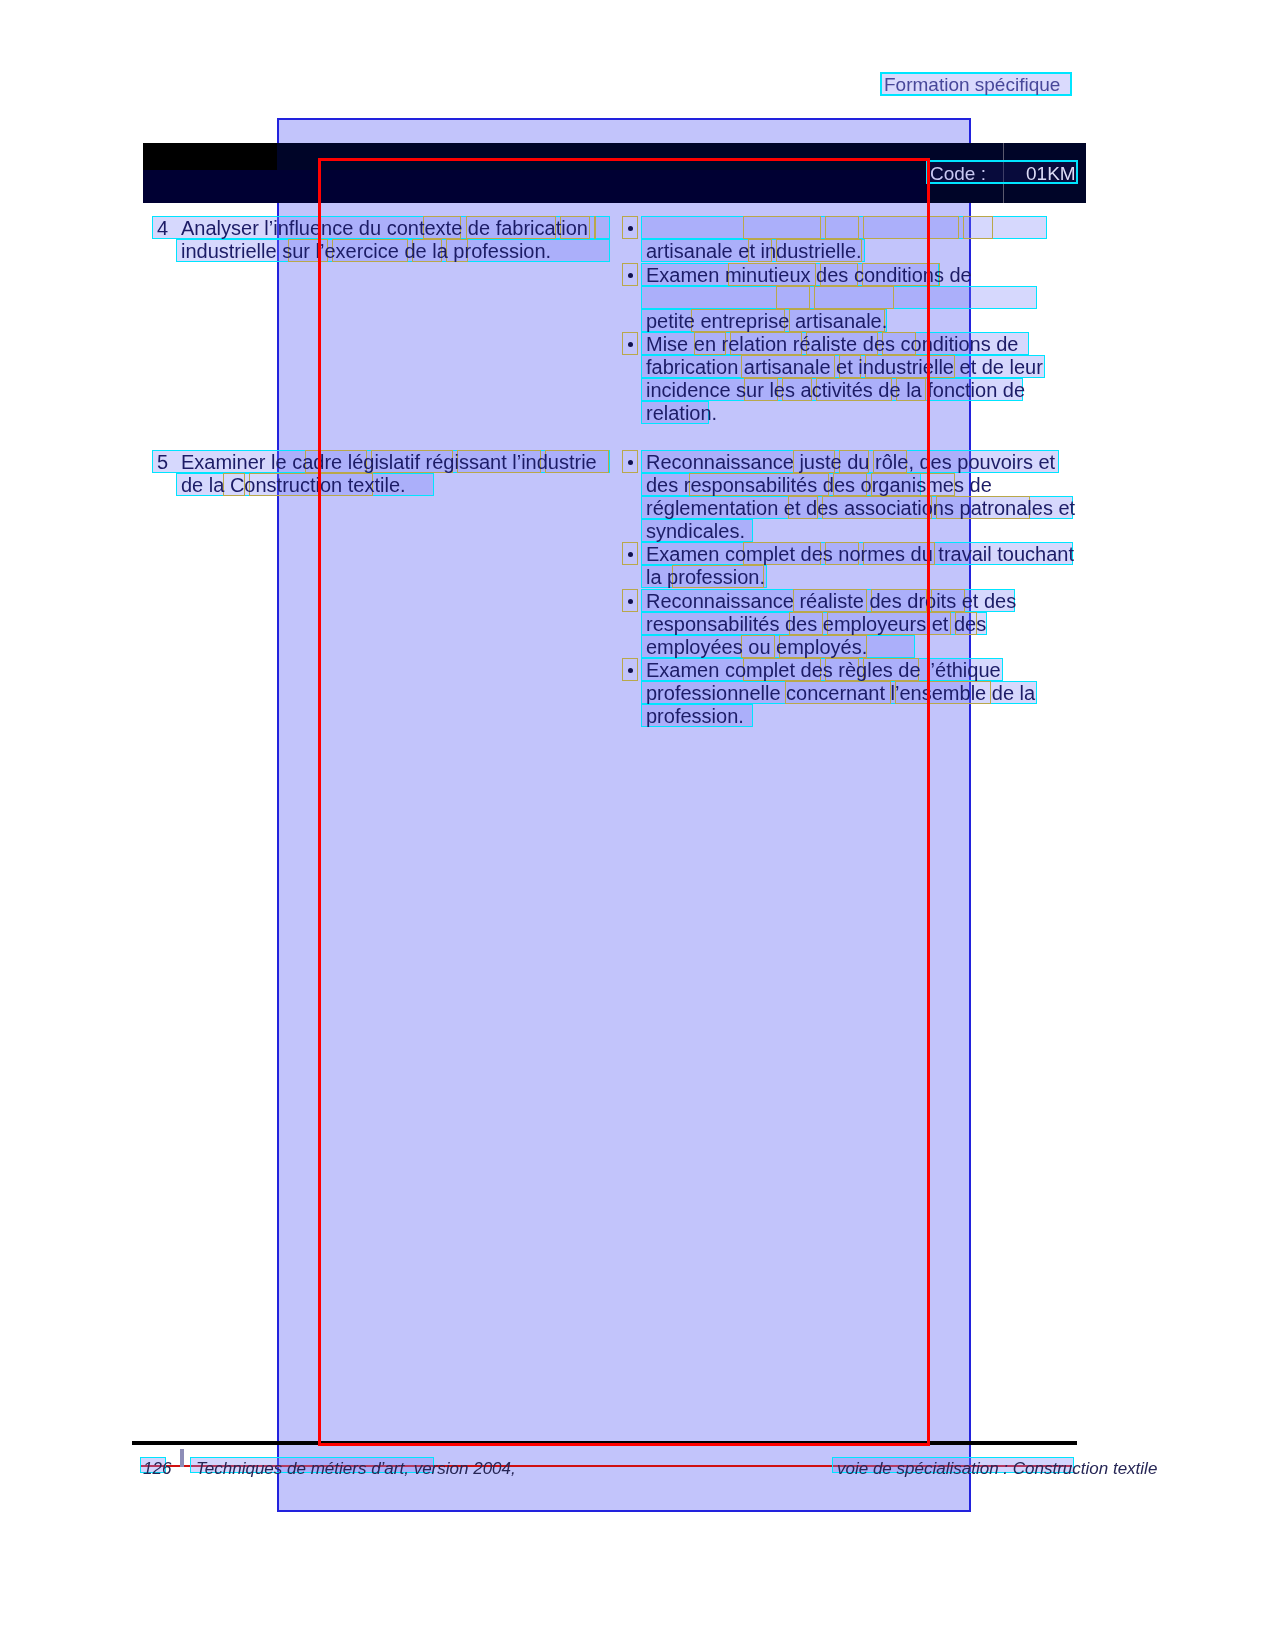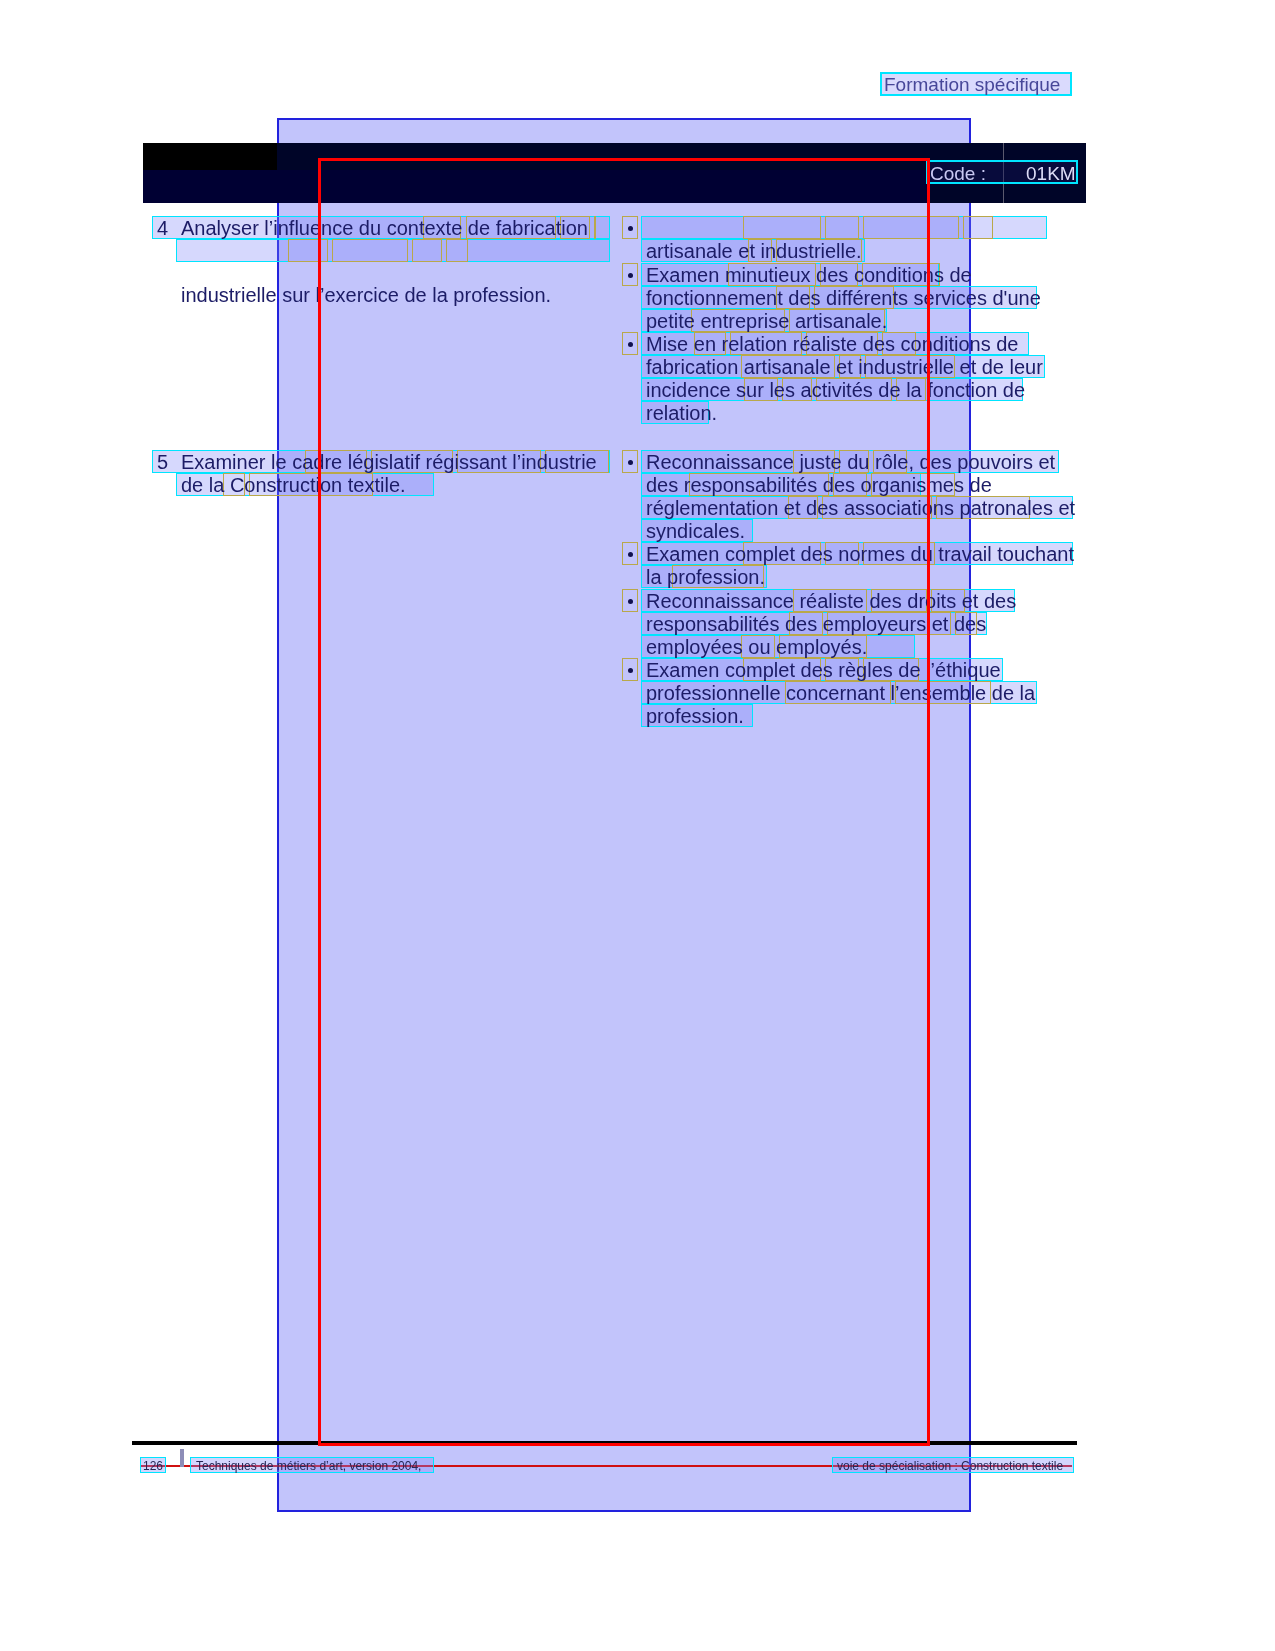--- a/index.html
+++ b/index.html
@@ -110,21 +110,21 @@
   }
 
   
   .footer-rule{
     position:absolute;left:132px;top:1441px;width:945px;height:4px;background:#000;z-index:26;
   }
   .footer-line{
     position:absolute;left:140px;top:1465px;width:932px;height:2px;background:#d01010;z-index:27;
   }
   .footer-txt{
-    position:absolute;font-size:12px;color:#262655;white-space:nowrap;z-index:30;
+    position:absolute;font-size:17px;color:#262655;white-space:nowrap;z-index:30;font-style:italic;
   }
   .footer-box{
     position:absolute;border:1px solid #00e5ff;box-sizing:border-box;z-index:28;
     background:rgba(130,135,250,0.35);
   }
   .footer-tick{
     position:absolute;left:180px;top:1449px;width:4px;height:18px;background:#8d8db8;z-index:29;
   }
 </style>
 </head>
@@ -147,21 +147,21 @@
 
   <div class="lbox" style="left:152px;top:216px;width:458px;height:23px;"></div>
   <div class="txt" style="left:157px;top:217px;">4</div>
   <div class="txt" style="left:181px;top:217px;">Analyser l’influence du contexte de fabrication</div>
   <div class="wbox" style="left:423px;top:216px;width:38px;height:23px;"></div>
   <div class="wbox" style="left:466px;top:216px;width:90px;height:23px;"></div>
   <div class="wbox" style="left:560px;top:216px;width:30px;height:23px;"></div>
   <div class="wbox" style="left:594px;top:216px;width:0px;height:23px;"></div>
 
   <div class="lbox" style="left:176px;top:239px;width:434px;height:23px;"></div>
-  <div class="txt" style="left:181px;top:240px;margin-top:44px;">industrielle sur l’exercice de la profession.</div>
+  <div class="txt" style="left:181px;top:240px;">industrielle sur l’exercice de la profession.</div>
   <div class="wbox" style="left:288px;top:239px;width:40px;height:23px;"></div>
   <div class="wbox" style="left:332px;top:239px;width:76px;height:23px;"></div>
   <div class="wbox" style="left:412px;top:239px;width:30px;height:23px;"></div>
   <div class="wbox" style="left:446px;top:239px;width:22px;height:23px;"></div>
 
   <div class="bullet-box" style="left:622px;top:216px;width:16px;height:23px;"></div>
   <div class="bullet" style="left:628px;top:226px;"></div>
   <div class="lbox" style="left:641px;top:216px;width:406px;height:23px;"></div>
   <div class="wbox" style="left:743px;top:216px;width:78px;height:23px;"></div>
   <div class="wbox" style="left:825px;top:216px;width:34px;height:23px;"></div>
@@ -175,21 +175,20 @@
 
   <div class="bullet-box" style="left:622px;top:263px;width:16px;height:23px;"></div>
   <div class="bullet" style="left:628px;top:273px;"></div>
   <div class="lbox" style="left:641px;top:263px;width:298px;height:23px;"></div>
   <div class="txt" style="left:646px;top:264px;">Examen minutieux des conditions de</div>
   <div class="wbox" style="left:728px;top:263px;width:88px;height:23px;"></div>
   <div class="wbox" style="left:820px;top:263px;width:38px;height:23px;"></div>
   <div class="wbox" style="left:862px;top:263px;width:78px;height:23px;"></div>
 
   <div class="lbox" style="left:641px;top:286px;width:396px;height:23px;"></div>
-  <div class="txt" style="left:646px;top:287px;">fonctionnement des différents services d'une</div>
   <div class="wbox" style="left:776px;top:286px;width:34px;height:23px;"></div>
   <div class="wbox" style="left:814px;top:286px;width:80px;height:23px;"></div>
 
   <div class="lbox" style="left:641px;top:309px;width:246px;height:23px;"></div>
   <div class="txt" style="left:646px;top:310px;">petite entreprise artisanale.</div>
   <div class="wbox" style="left:691px;top:309px;width:94px;height:23px;"></div>
   <div class="wbox" style="left:789px;top:309px;width:96px;height:23px;"></div>
 
   <div class="bullet-box" style="left:622px;top:332px;width:16px;height:23px;"></div>
   <div class="bullet" style="left:628px;top:342px;"></div>

